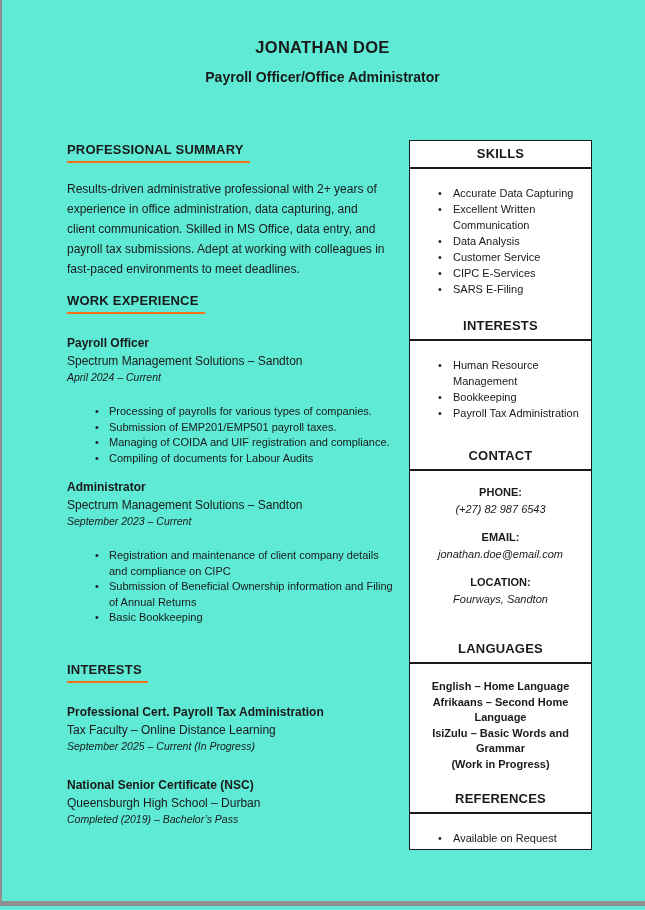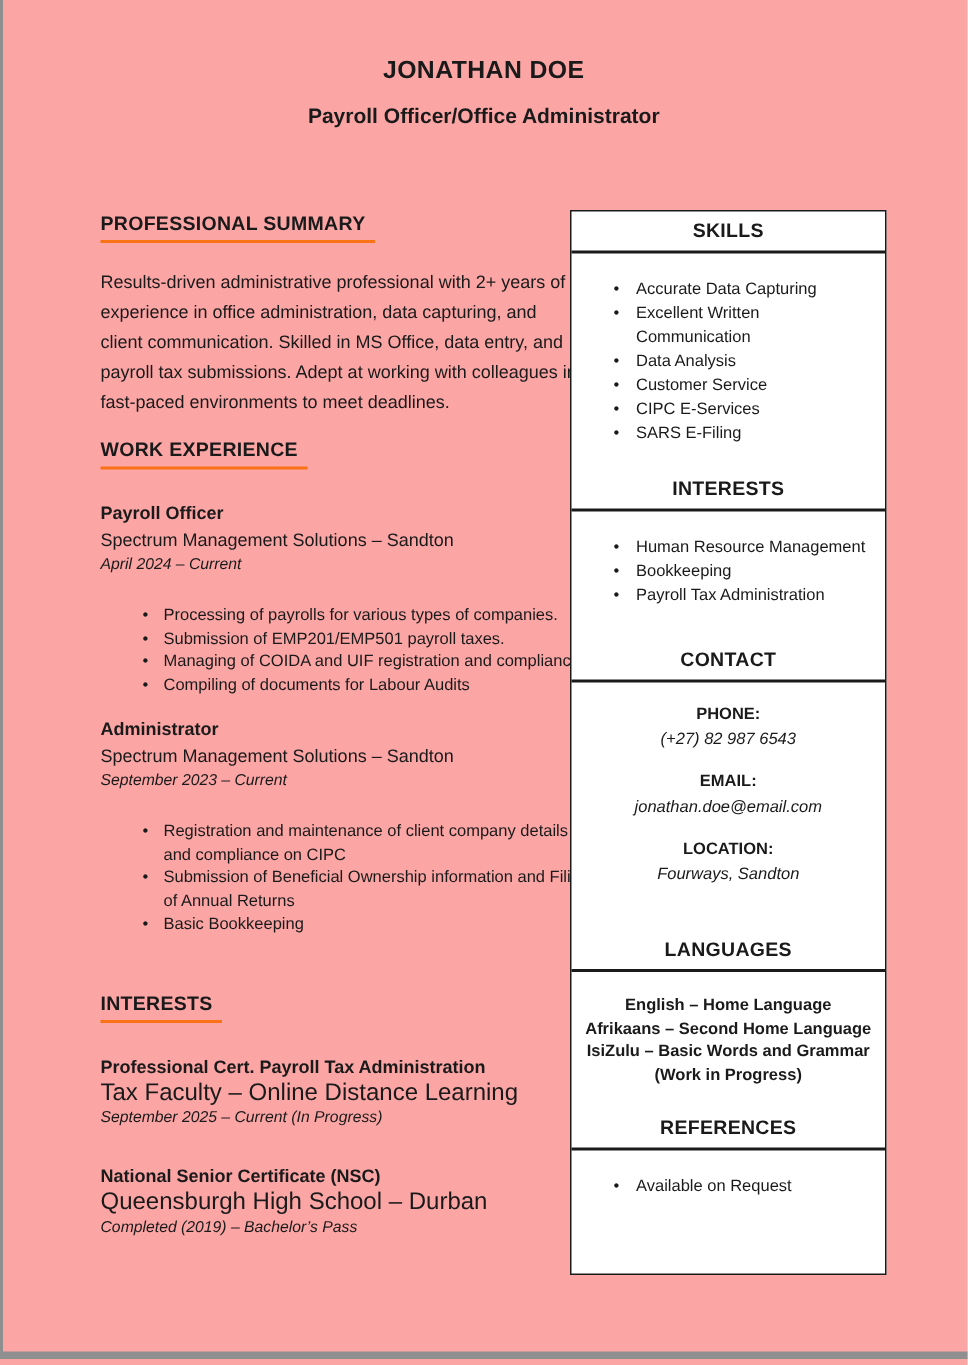--- a/index.html
+++ b/index.html
@@ -4,21 +4,21 @@
 <style>
   * { margin: 0; padding: 0; box-sizing: border-box; }
   html, body { background: #ffffff; }
   body {
     width: 645px; height: 910px;
     font-family: "Liberation Sans", sans-serif;
     color: #1a1a1a;
     position: relative;
     overflow: hidden;
   }
-  .page { position: absolute; inset: 0; background: #fca5a5; }
+  .page { position: absolute; inset: 0; background: #5eead4; }
   .edge-left  { position: absolute; left: 0; top: 0; width: 2px; height: 906px; background: #8f8f8f; }
   .edge-bottom{ position: absolute; left: 0; top: 901px; width: 100%; height: 5px; background: #8f8f8f; }
 
   
   .header { position: absolute; left: 0; top: 38px; width: 100%; text-align: center; }
   .name   { font-size: 16.5px; font-weight: bold; letter-spacing: 0.3px; }
   .role   { font-size: 14px;   font-weight: bold; margin-top: 12px; }
 
   
   .left-col { position: absolute; left: 67px; top: 140px; width: 322px; }
@@ -38,27 +38,27 @@
   ul.bullets { list-style: none; margin-top: 19px; padding-left: 28px; }
   ul.bullets li {
     position: relative; padding-left: 14px;
     font-size: 11px; line-height: 15.5px; width: 300px;
   }
   ul.bullets li::before { content: "•"; position: absolute; left: 0; top: 0; font-size: 11px; }
   .edu-head { margin-top: 36px; }
   .edu-entry { margin-top: 20px; }
   .edu-entry + .edu-entry { margin-top: 22px; }
   .edu-title { font-size: 12px; font-weight: bold; line-height: 18px; }
-  .edu-school{ font-size: 16px; line-height: 18px; }
+  .edu-school{ font-size: 12px; line-height: 18px; }
   .edu-dates { font-size: 10.5px; font-style: italic; line-height: 15px; }
 
   
   .sidebar {
-    position: absolute; left: 380px; top: 140px;
-    width: 211px; height: 710px;
+    position: absolute; left: 409px; top: 140px;
+    width: 183px; height: 710px;
     border: 1.5px solid #1a1a1a;
     background: #ffffff;
   }
   .sb-head {
     text-align: center; font-size: 13px; font-weight: bold; letter-spacing: 0.2px;
     padding: 5px 0 6px; border-bottom: 2px solid #1a1a1a;
   }
   .sb-head.m-interests  { margin-top: 16px; }
   .sb-head.m-contact    { margin-top: 22px; }
   .sb-head.m-languages  { margin-top: 30px; }

